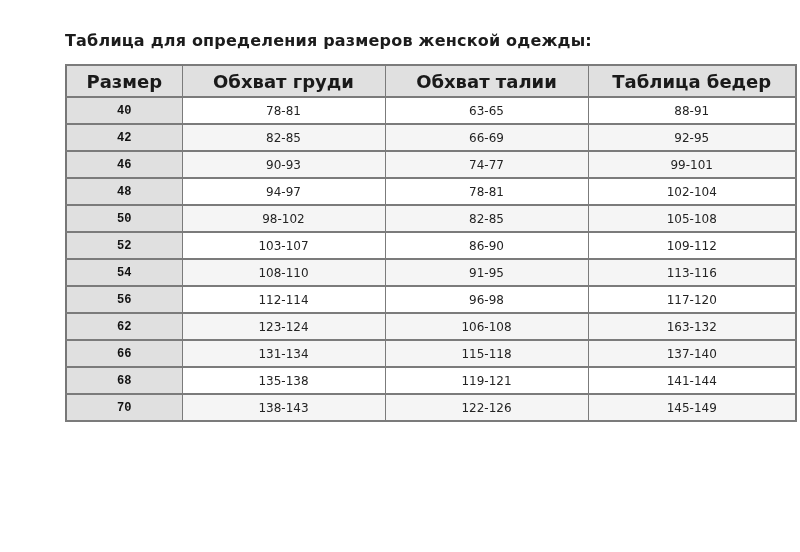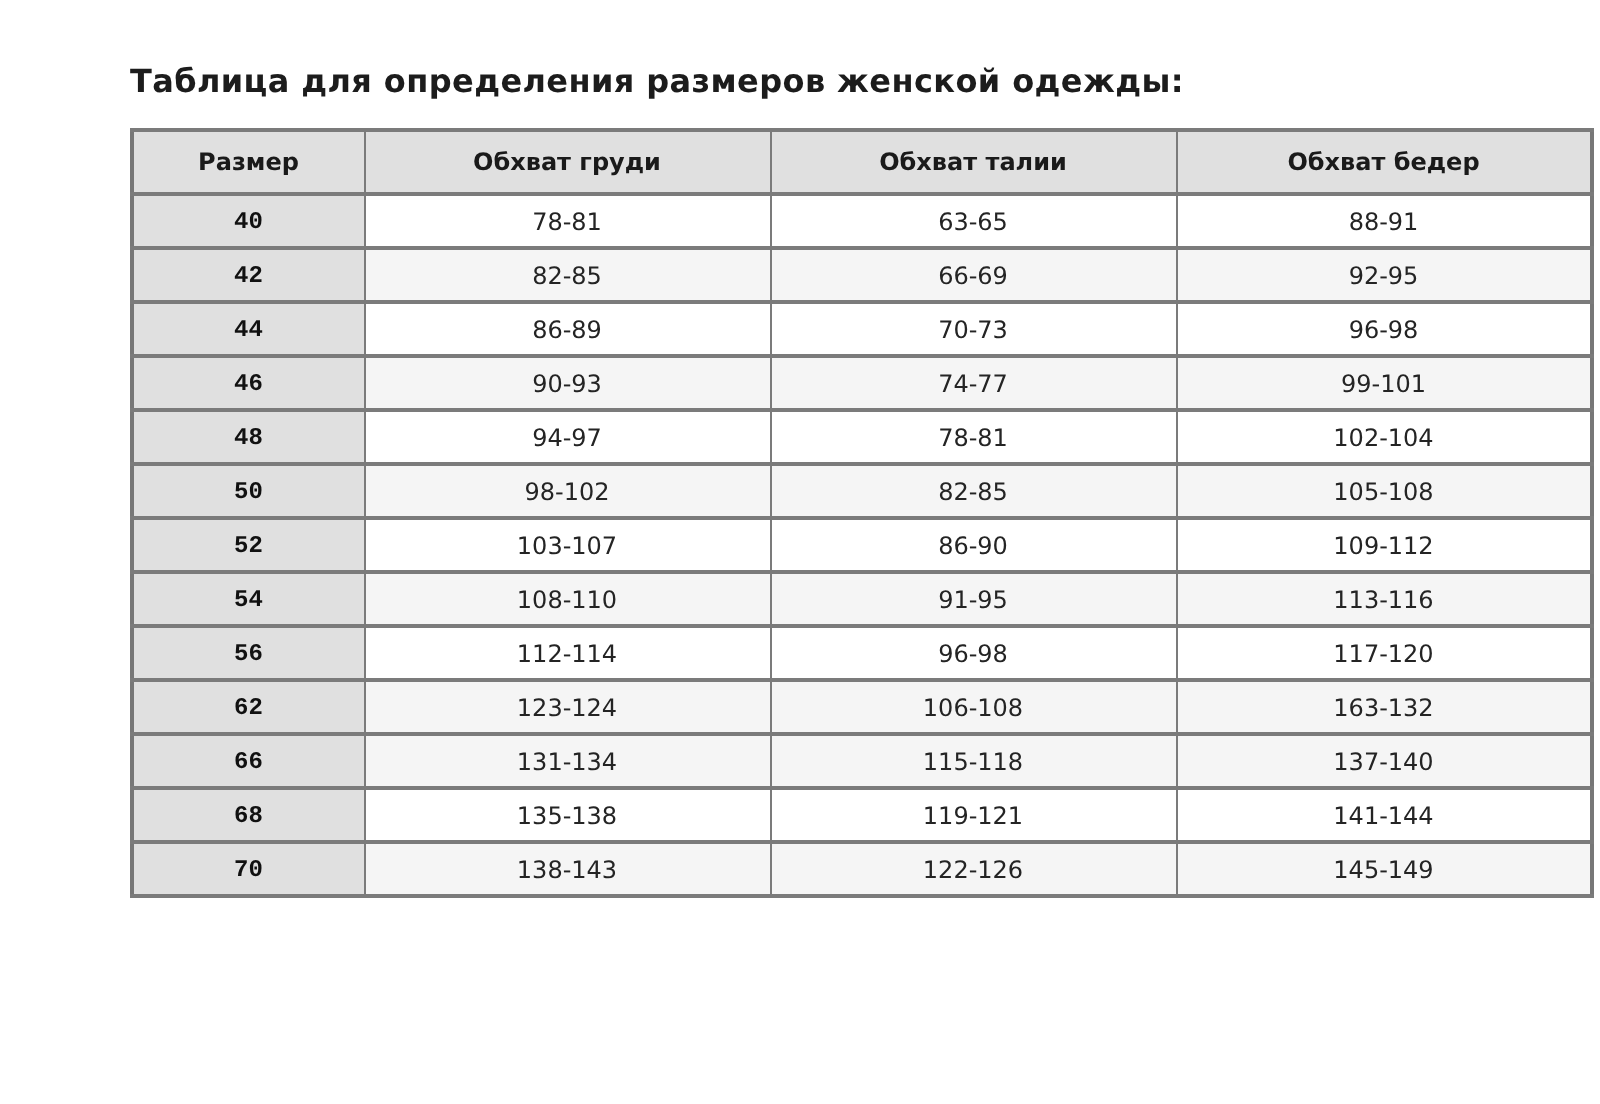--- a/index.html
+++ b/index.html
@@ -42,21 +42,21 @@
     overflow: hidden;
     white-space: nowrap;
   }
   table.sizes-table col.col-size   { width: 116px; }
   table.sizes-table col.col-chest  { width: 203px; }
   table.sizes-table col.col-waist  { width: 203px; }
   table.sizes-table col.col-hips   { width: 208px; }
   table.sizes-table th {
     height: 30px;
     background: #e0e0e0;
-    font-size: 12px;
+    font-size: 18px;
     font-weight: bold;
     color: #1a1a1a;
   }
   table.sizes-table td {
     height: 25px;
     font-size: 12px;
     color: #242424;
     background: #ffffff;
   }
   table.sizes-table td.size-cell {
@@ -80,41 +80,35 @@
       <col class="col-size">
       <col class="col-chest">
       <col class="col-waist">
       <col class="col-hips">
     </colgroup>
     <thead>
       <tr>
         <th>Размер</th>
         <th>Обхват груди</th>
         <th>Обхват талии</th>
-        <th>Обхват бедер</th>
+        <th>Таблица бедер</th>
       </tr>
     </thead>
     <tbody>
         <tr>
           <td class="size-cell">40</td>
           <td class="data-cell">78-81</td>
           <td class="data-cell">63-65</td>
           <td class="data-cell">88-91</td>
         </tr>
         <tr class="alt">
           <td class="size-cell">42</td>
           <td class="data-cell">82-85</td>
           <td class="data-cell">66-69</td>
           <td class="data-cell">92-95</td>
-        </tr>
-        <tr>
-          <td class="size-cell">44</td>
-          <td class="data-cell">86-89</td>
-          <td class="data-cell">70-73</td>
-          <td class="data-cell">96-98</td>
         </tr>
         <tr class="alt">
           <td class="size-cell">46</td>
           <td class="data-cell">90-93</td>
           <td class="data-cell">74-77</td>
           <td class="data-cell">99-101</td>
         </tr>
         <tr>
           <td class="size-cell">48</td>
           <td class="data-cell">94-97</td>

